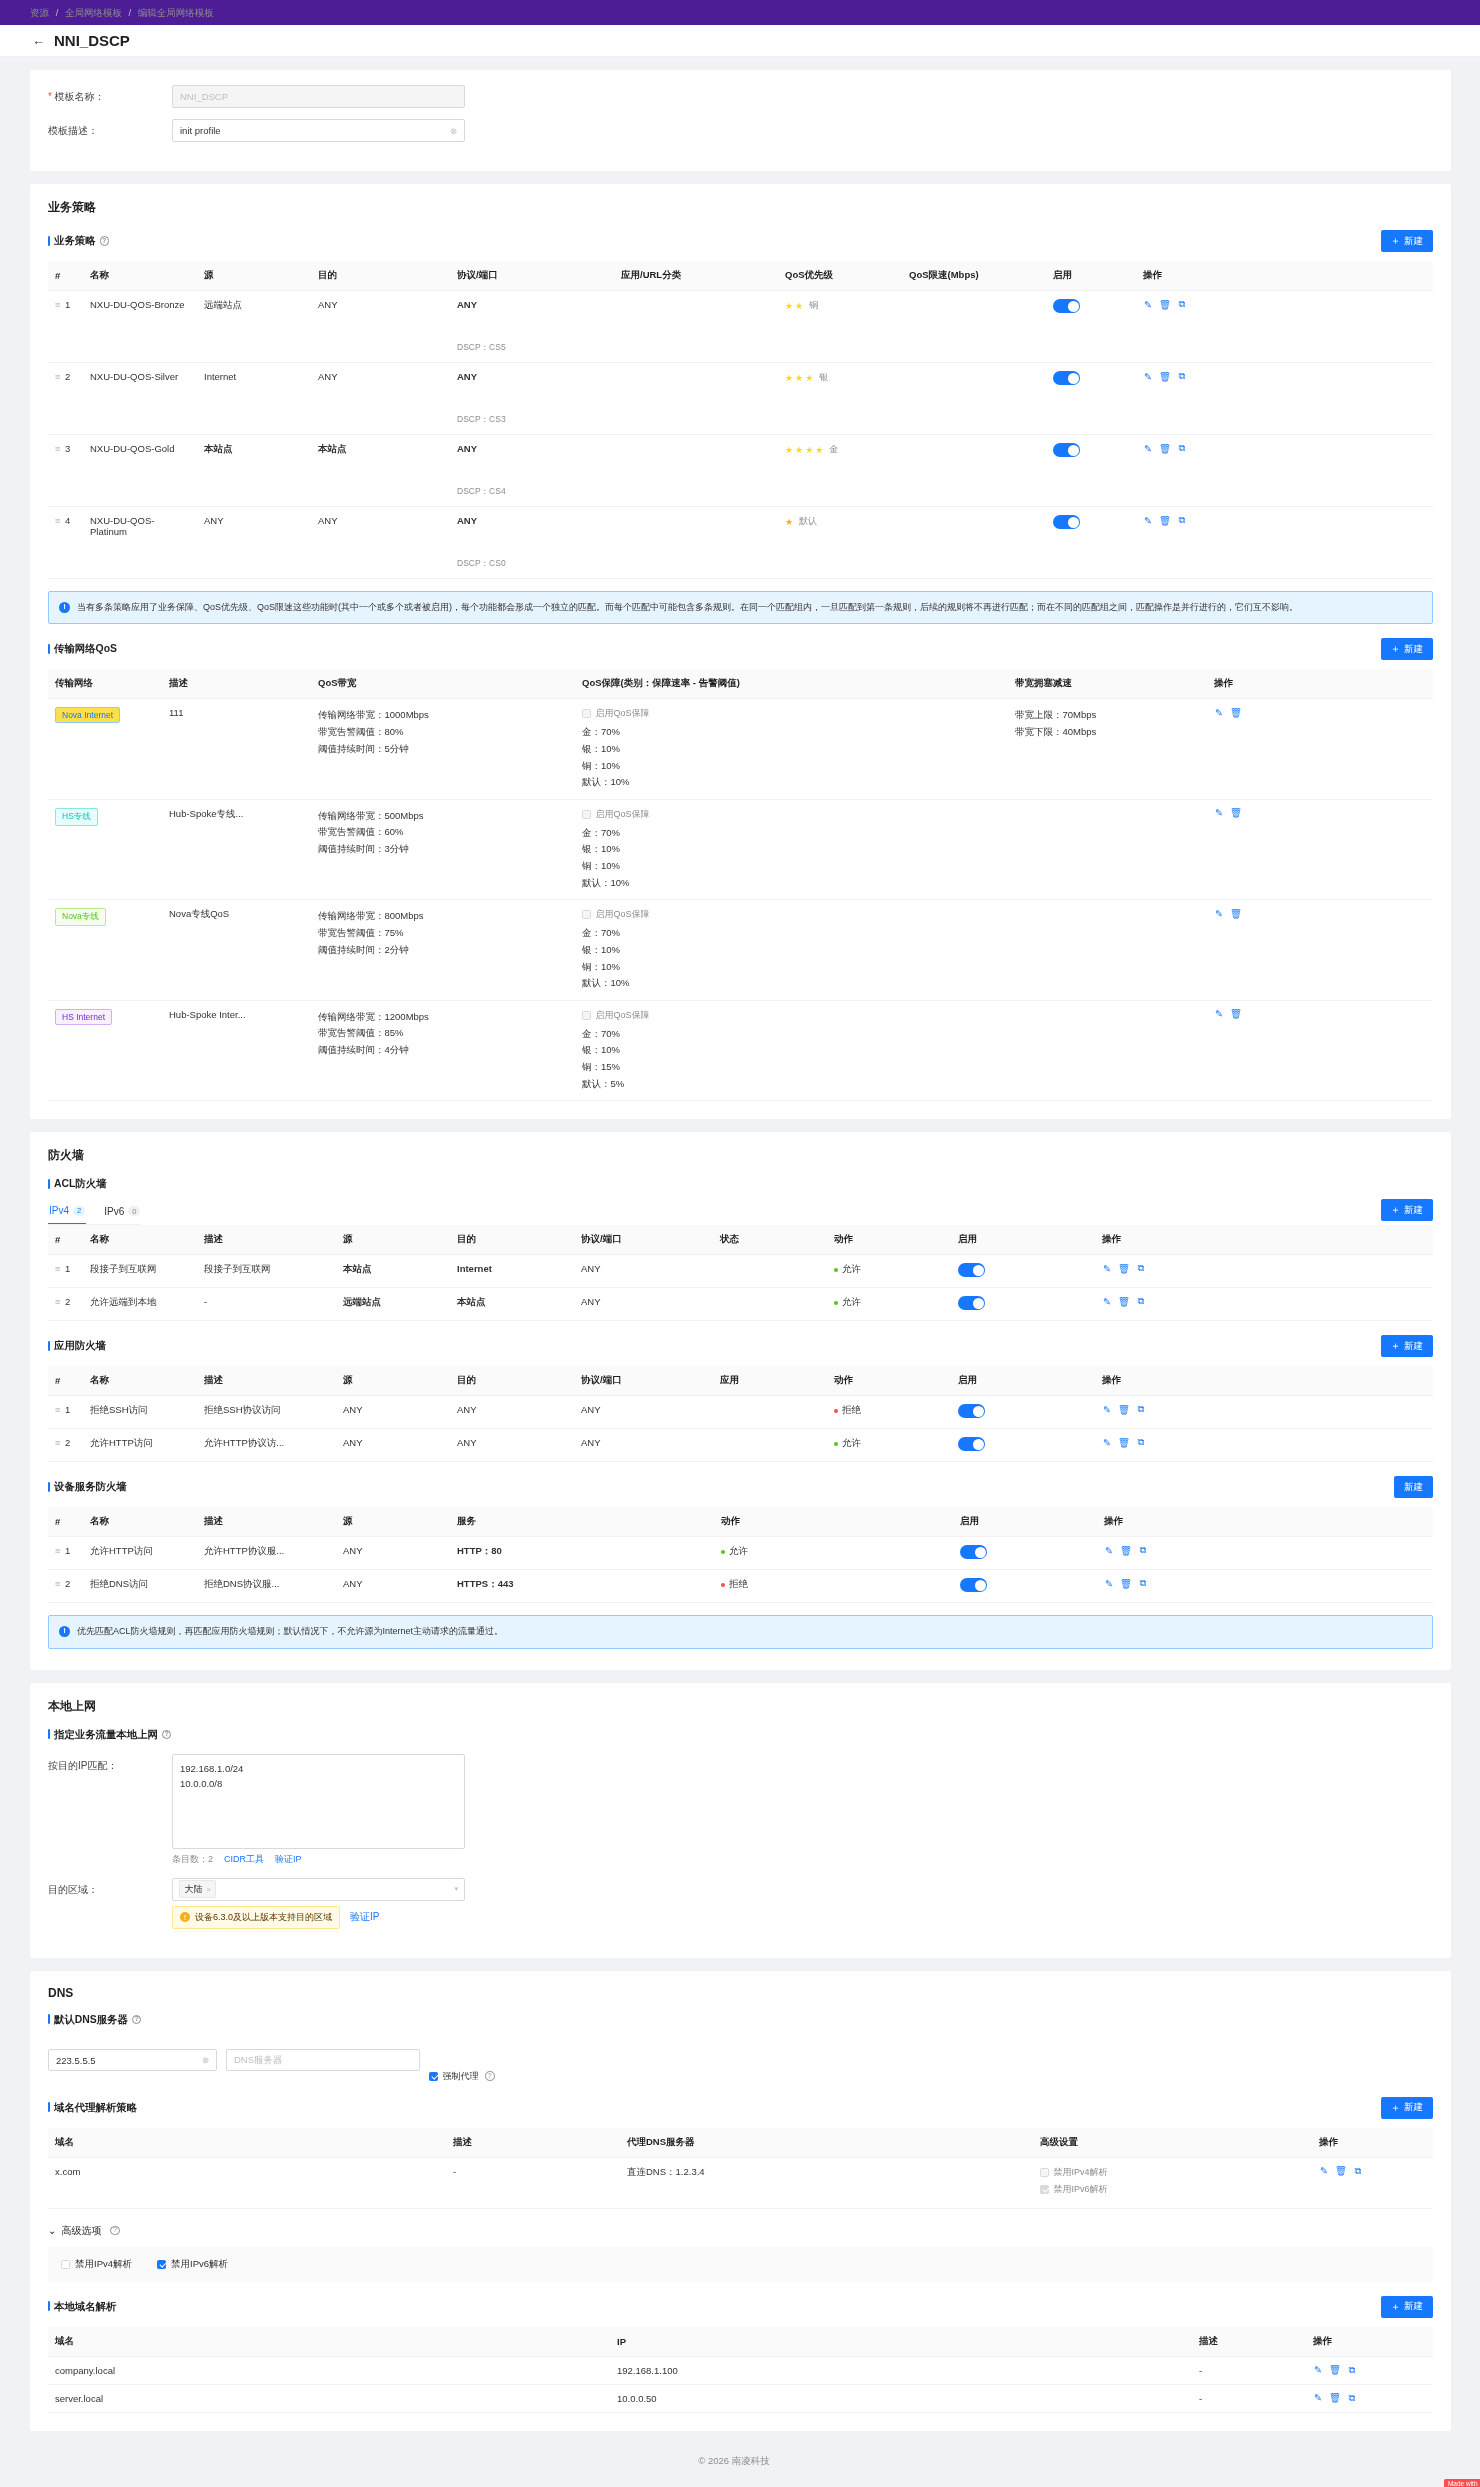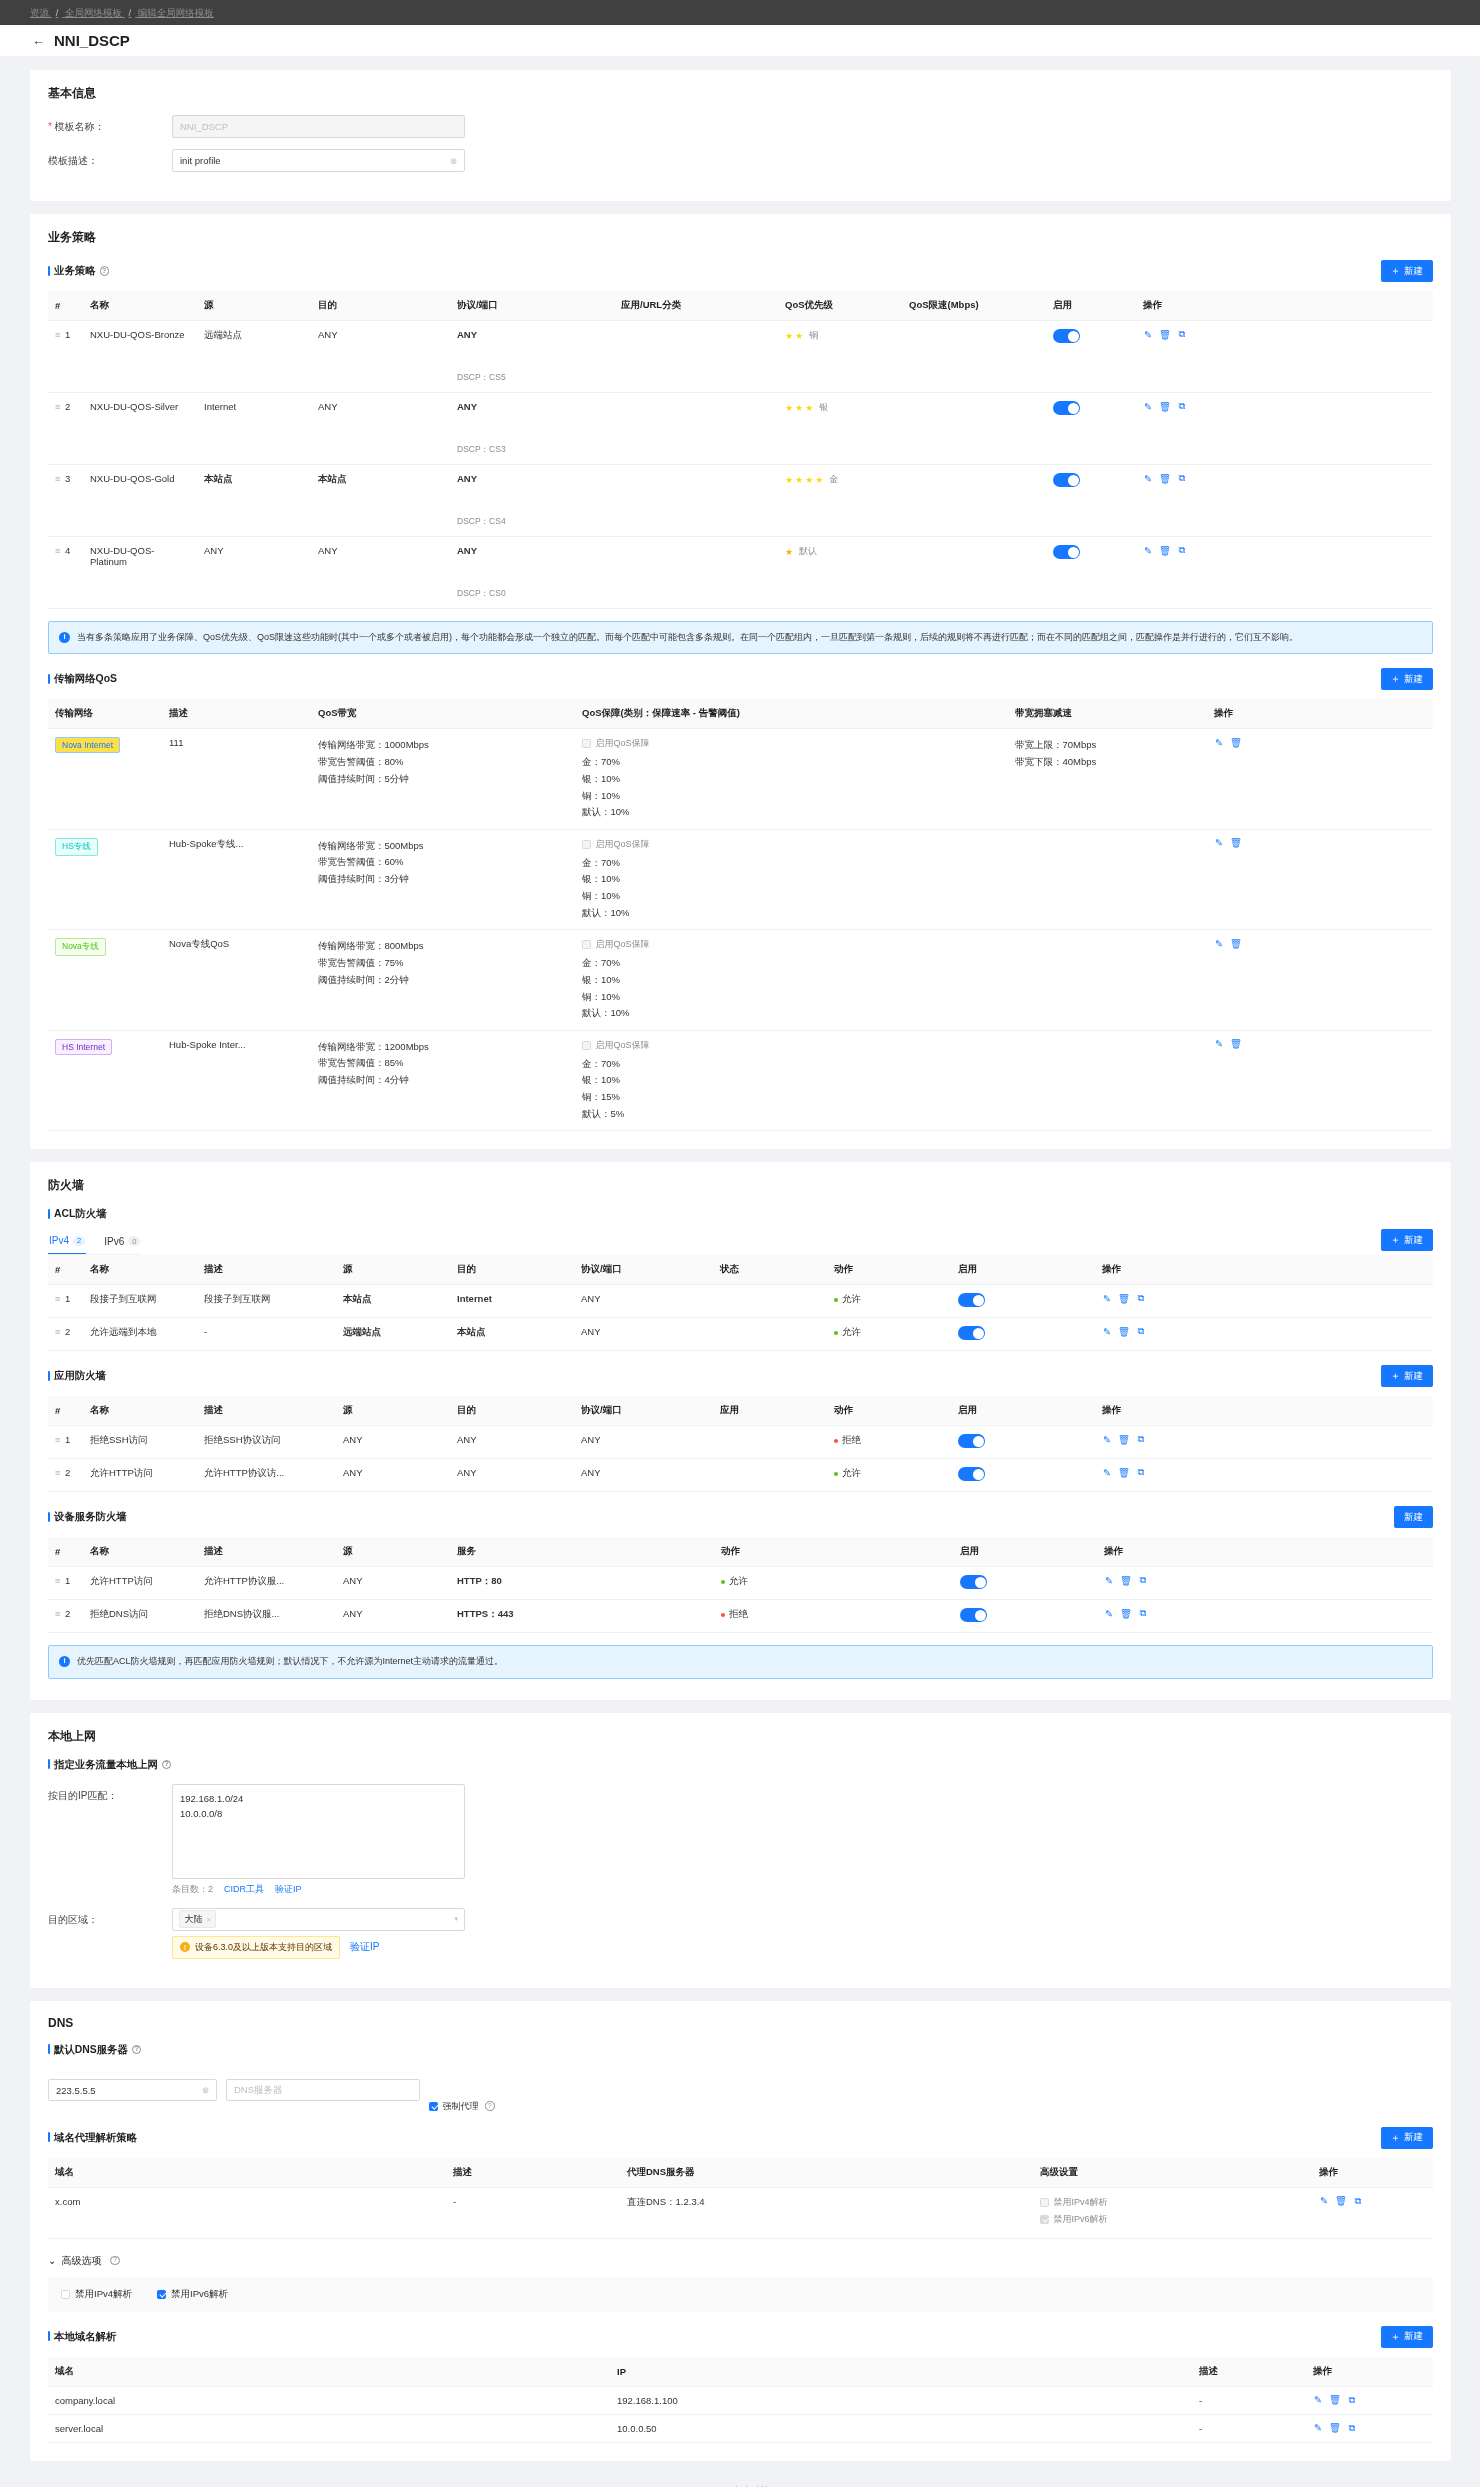--- a/index.html
+++ b/index.html
@@ -12,22 +12,21 @@
     color: #333;
     -webkit-font-smoothing: antialiased;
   }
   .page { width: 1481px; margin:0 auto; }
 
   
   .breadcrumb {
     padding: 7px 30px 5px 30px;
     font-size: 9.5px;
     color: #8c8c8c;
-    background: #404040;
-    text-decoration: underline;
+    background: #4c1d95;
   }
   .breadcrumb span { color:#8c8c8c; }
   .breadcrumb .sep { margin: 0 4px; color:#bfbfbf; }
 
   
   .page-header {
     background: #fff;
     display:flex;
     align-items:center;
     padding: 7px 30px;
@@ -299,21 +298,20 @@
     <span class="sep">/</span>
     <span>编辑全局网络模板</span>
   </div>
 
   <div class="page-header">
     <div class="back-arrow">←</div>
     <div class="page-title">NNI_DSCP</div>
   </div>
 
   <div class="card">
-    <div class="card-title">基本信息</div>
     <div class="form-row">
       <div class="form-label req">模板名称：</div>
       <div class="input disabled">
         <span class="val" style="color:#bfbfbf">NNI_DSCP</span>
       </div>
     </div>
     <div class="form-row">
       <div class="form-label">模板描述：</div>
       <div class="input">
         <span class="val">init profile</span>

